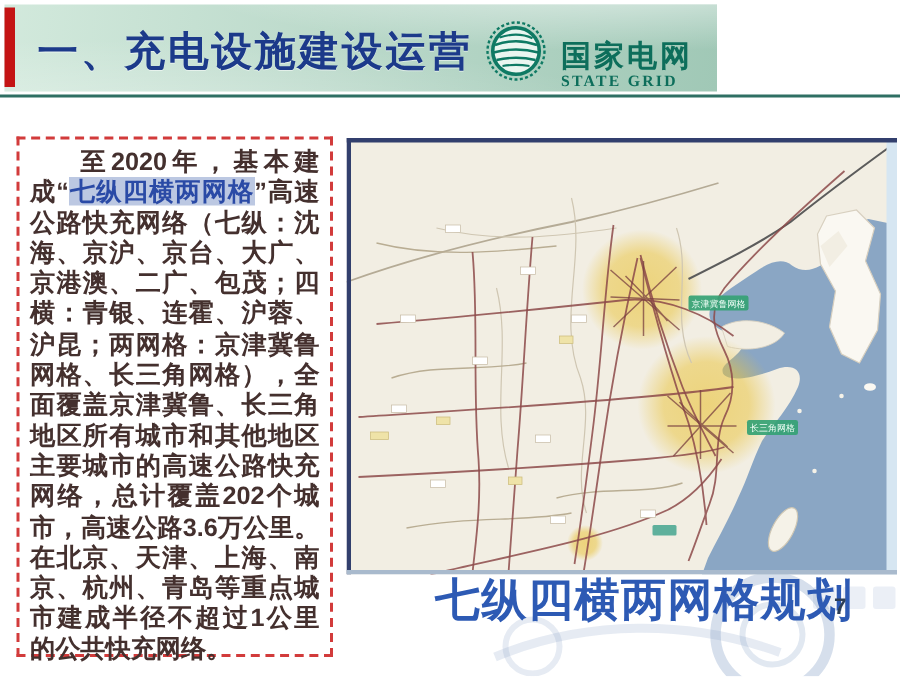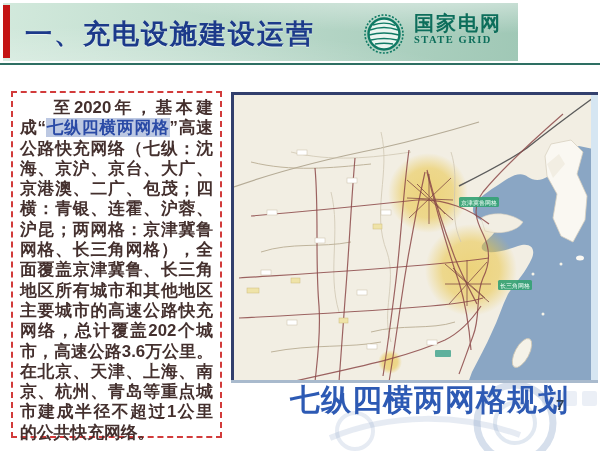--- a/index.html
+++ b/index.html
@@ -7,28 +7,27 @@
     position:relative;width:600px;height:451px;background:#ffffff;overflow:hidden;
     font-family:"Liberation Sans","DejaVu Sans",sans-serif;
   }
   
   .header{
     position:absolute;left:3px;top:3px;width:475px;height:58px;
     background:
       radial-gradient(120% 170% at 88% -40%, rgba(255,255,255,.75) 0%, rgba(255,255,255,0) 55%),
       radial-gradient(160% 220% at 15% 150%, rgba(255,255,255,.40) 0%, rgba(255,255,255,0) 50%),
       linear-gradient(96deg,#d2e9dc 0%,#bcdacb 45%,#a0c8b6 100%);
-    padding-left: 40px;
   }
   .red-bar{position:absolute;left:0;top:2px;width:7px;height:53px;background:#c41414;}
   .header-title{
     position:absolute;left:22px;top:13px;font-size:27px;font-weight:bold;color:#1c3a8a;
     letter-spacing:2px;white-space:nowrap;text-shadow:0 1px 0 rgba(255,255,255,.5);
   }
-  .logo{position:absolute;right:16px;top:10px;display:flex;align-items:flex-start;gap:9px;}
+  .logo{position:absolute;right:16px;top:10px;display:flex;align-items:flex-end;gap:9px;}
   .logo-text{display:flex;flex-direction:column;line-height:1.05;}
   .logo-cn{font-size:20px;font-weight:bold;color:#0d6e5b;letter-spacing:2px;}
   .logo-en{font-size:10.5px;font-weight:bold;color:#0d6e5b;letter-spacing:1.5px;font-family:Liberation Serif, serif;}
   .divider{position:absolute;left:0;top:63px;width:600px;height:2px;background:#2e6f63;}
   
   .textbox{
     position:absolute;left:11px;top:91px;width:211px;height:347px;box-sizing:border-box;
     border:2px dashed #d23b3b;background:#ffffff;padding:5px 7px 4px 7px;
   }
   .textbox p{

